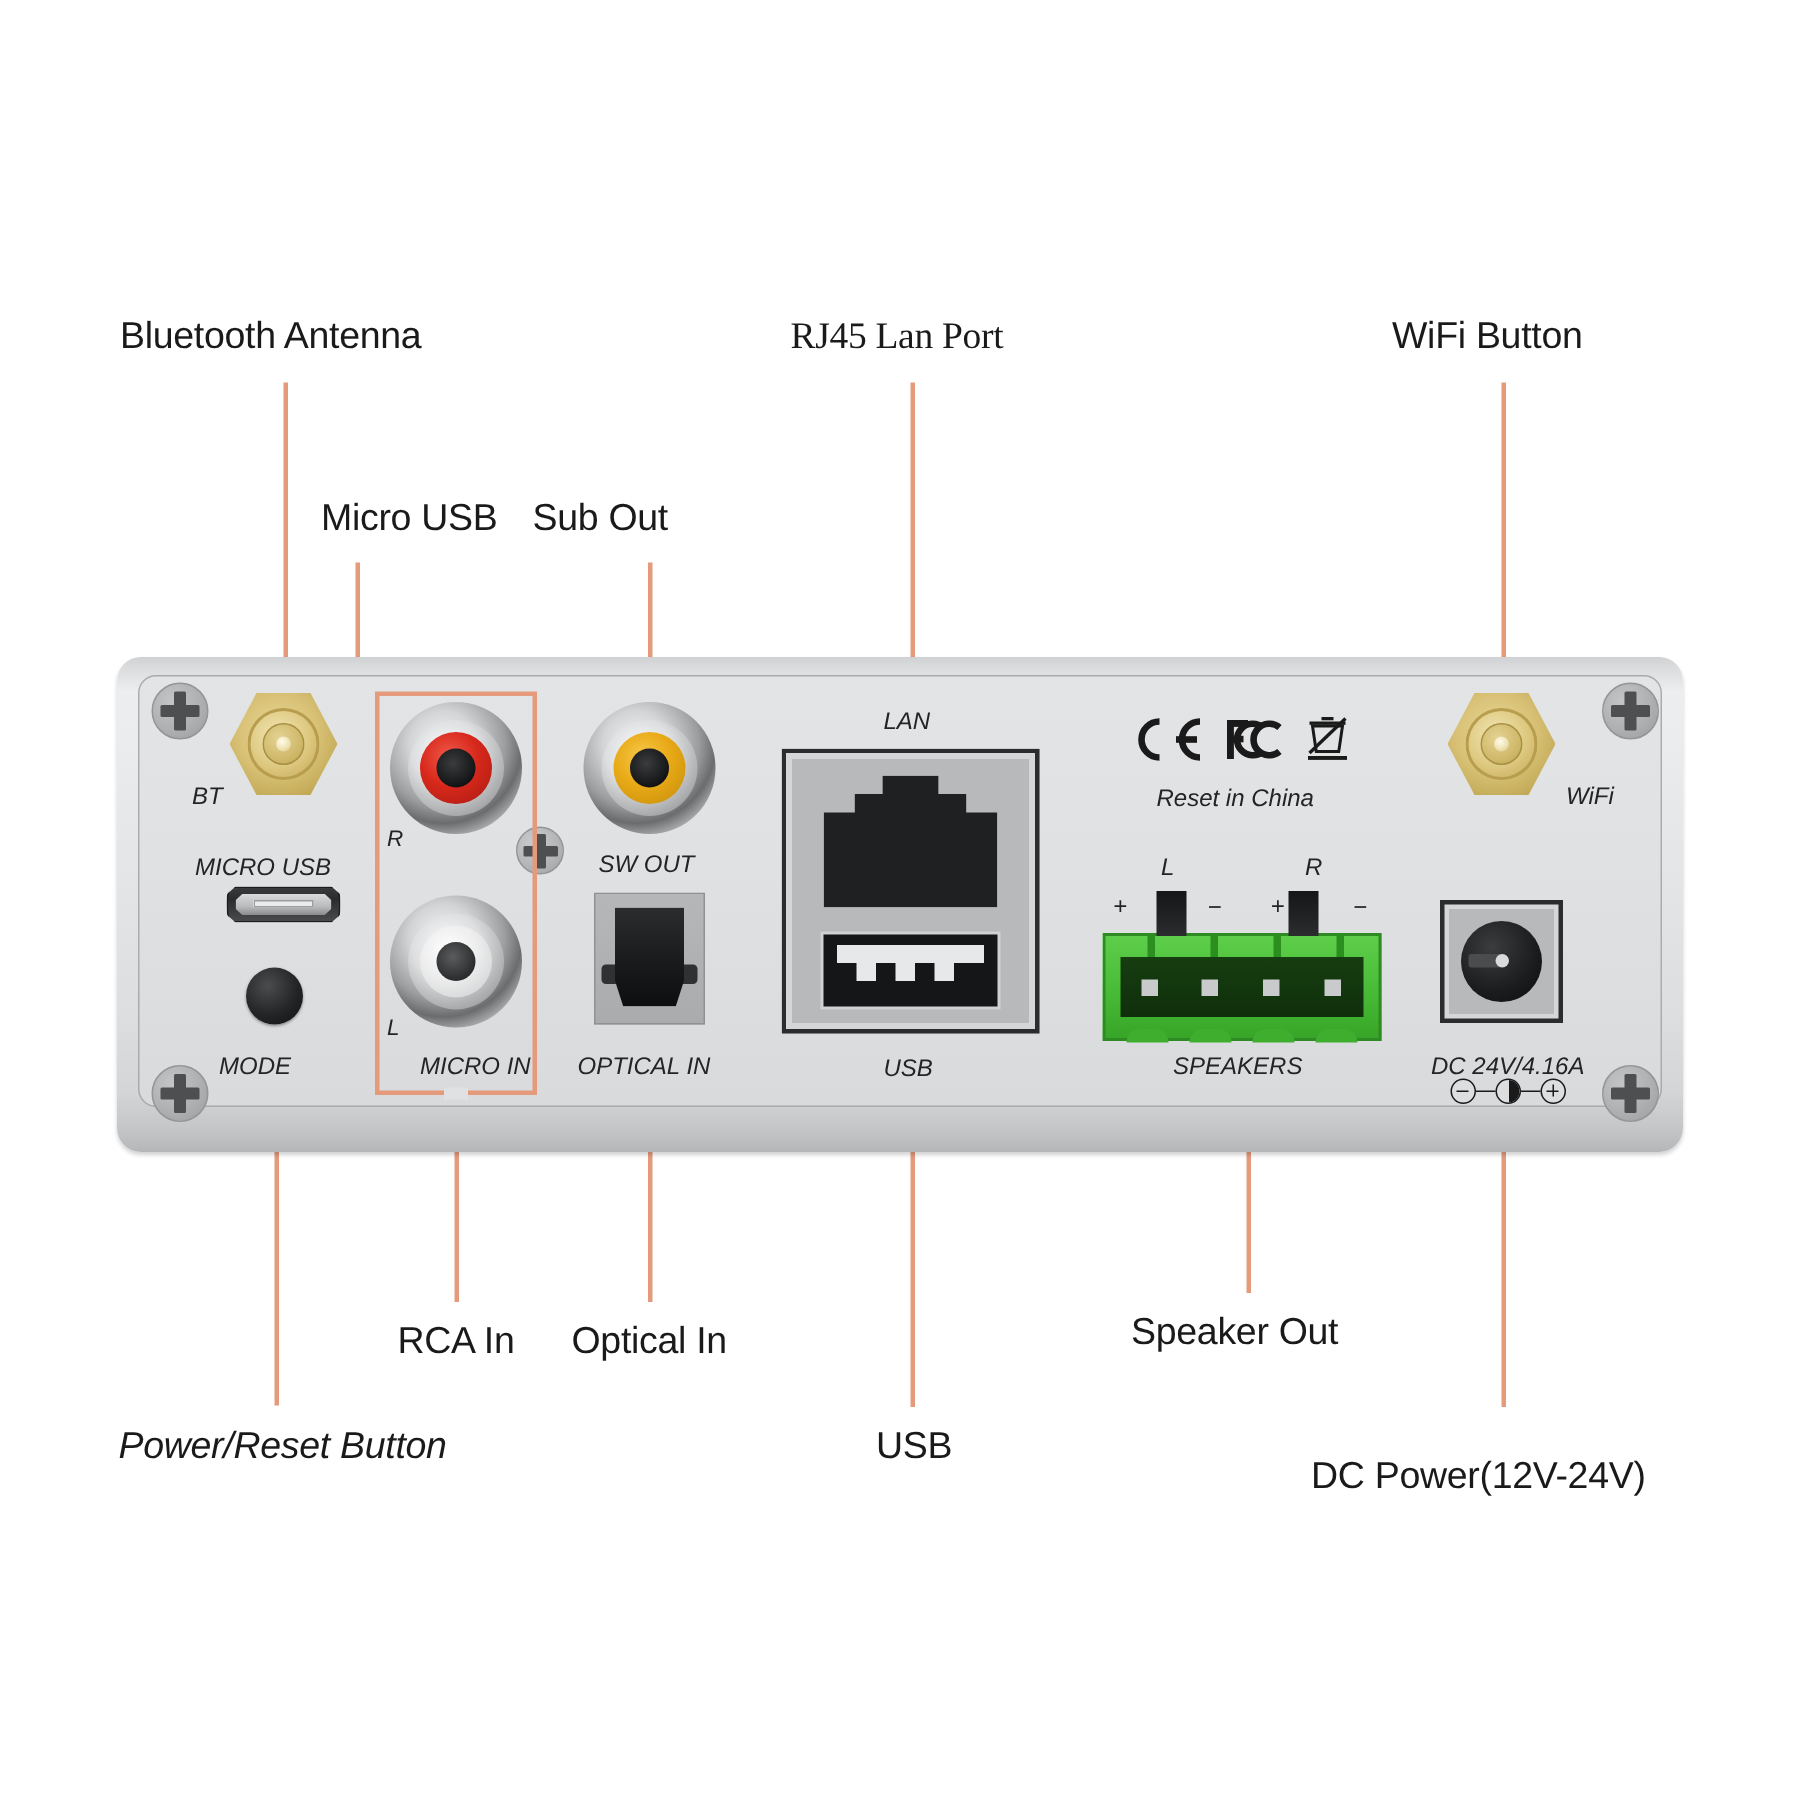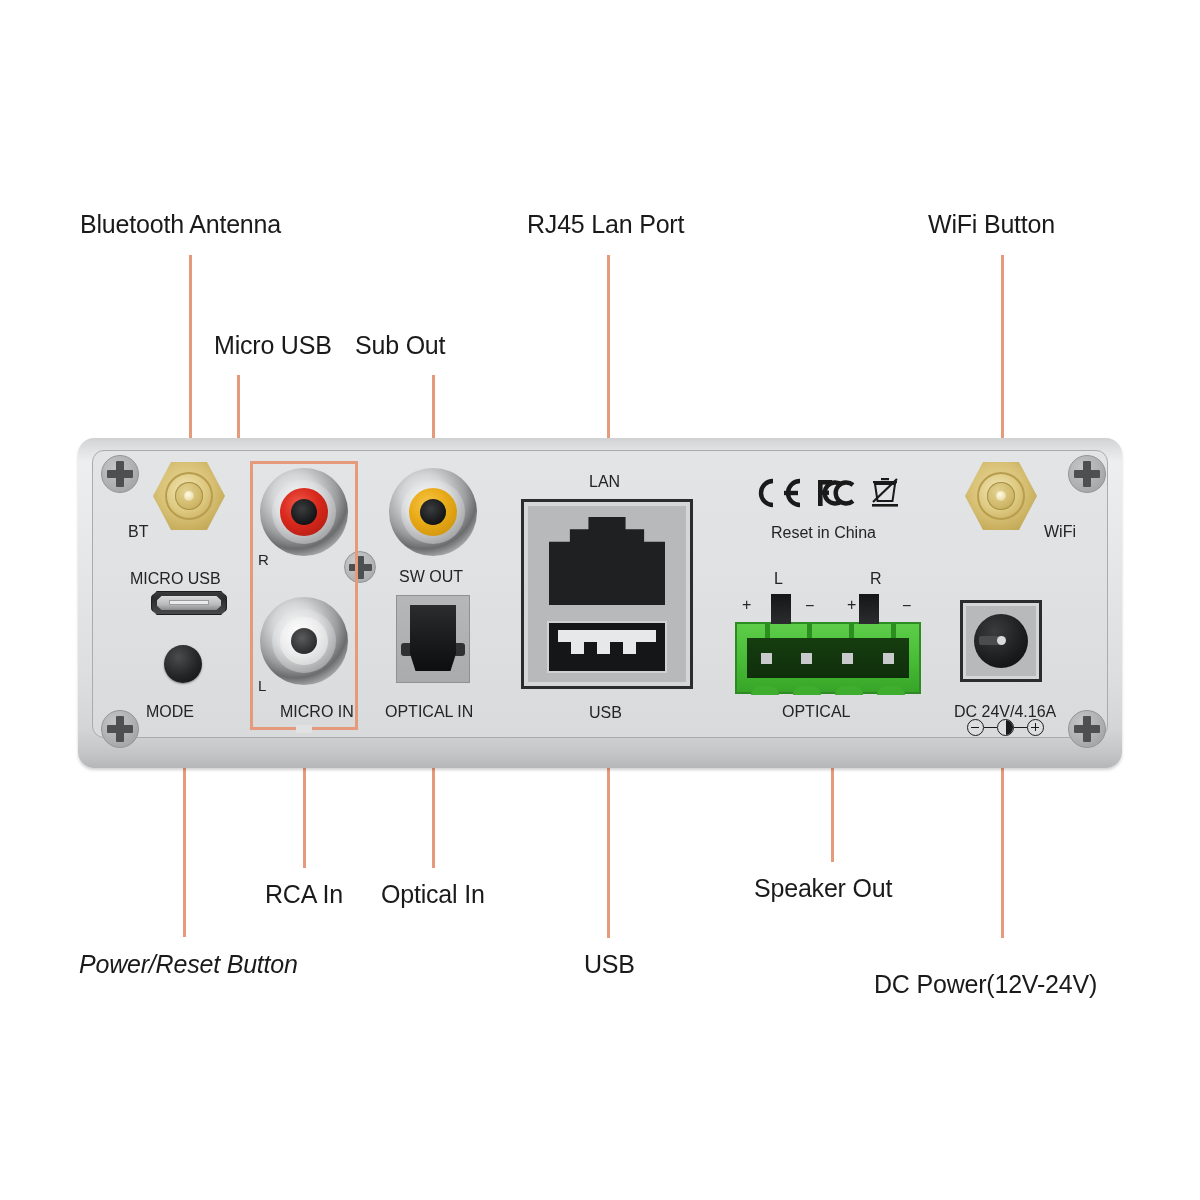--- a/index.html
+++ b/index.html
@@ -87,20 +87,21 @@
   .screw.mid::after  { left: 4px; height: 7px; width: 23px; margin-top: -3.5px; }
 
   
   .silk {
     position: absolute;
     font-size: 16px;
     color: #242424;
     white-space: nowrap;
     line-height: 1;
     font-family: "Liberation Sans", sans-serif;
+    font-style: italic;
   }
   .silk.small { font-size: 15px; }
 
   
   .sma {
     position: absolute;
     width: 72px;
     height: 68px;
   }
   .sma .hex {
@@ -407,21 +408,21 @@
   }
 </style>
 </head>
 <body>
 
 <div id="stage">
 
   <div class="callout-label" style="left:80px; top:212px;">Bluetooth Antenna</div>
   <div class="callout-label" style="left:214px; top:333px;">Micro USB</div>
   <div class="callout-label" style="left:355px; top:333px;">Sub Out</div>
-  <div class="callout-label" style="left:527px; top:212px;">RJ45 Lan Port</div>
+  <div class="callout-label" style="left:527px; top:212px;font-family:Liberation Serif, serif;">RJ45 Lan Port</div>
   <div class="callout-label" style="left:928px; top:212px;">WiFi Button</div>
 
   <div class="callout-label" style="left:79px; top:952px;font-style:italic;">Power/Reset Button</div>
   <div class="callout-label" style="left:265px; top:882px;">RCA In</div>
   <div class="callout-label" style="left:381px; top:882px;">Optical In</div>
   <div class="callout-label" style="left:584px; top:952px;">USB</div>
   <div class="callout-label" style="left:754px; top:876px;">Speaker Out</div>
   <div class="callout-label" style="left:874px; top:972px;">DC Power(12V-24V)</div>
 
   <div class="leader" style="left:189px; top:255px; height:247px;"></div>
@@ -558,21 +559,21 @@
       <div class="sqpin" style="left:14px;"></div>
       <div class="sqpin" style="left:54px;"></div>
       <div class="sqpin" style="left:95px;"></div>
       <div class="sqpin" style="left:136px;"></div>
     </div>
     <div class="notch" style="left:16px;"></div>
     <div class="notch" style="left:58px;"></div>
     <div class="notch" style="left:100px;"></div>
     <div class="notch" style="left:142px;"></div>
   </div>
-  <div class="silk" style="left:782px; top:704px;">OPTICAL</div>
+  <div class="silk" style="left:782px; top:704px;">SPEAKERS</div>
 
   <div class="sma" style="left:965px; top:462px;">
     <div class="hex"></div>
     <div class="ring1"></div>
     <div class="ring2"></div>
     <div class="pin"></div>
   </div>
   <div class="silk" style="left:1044px; top:524px;">WiFi</div>
 
   <div class="dcjack" style="left:960px; top:600px;">

